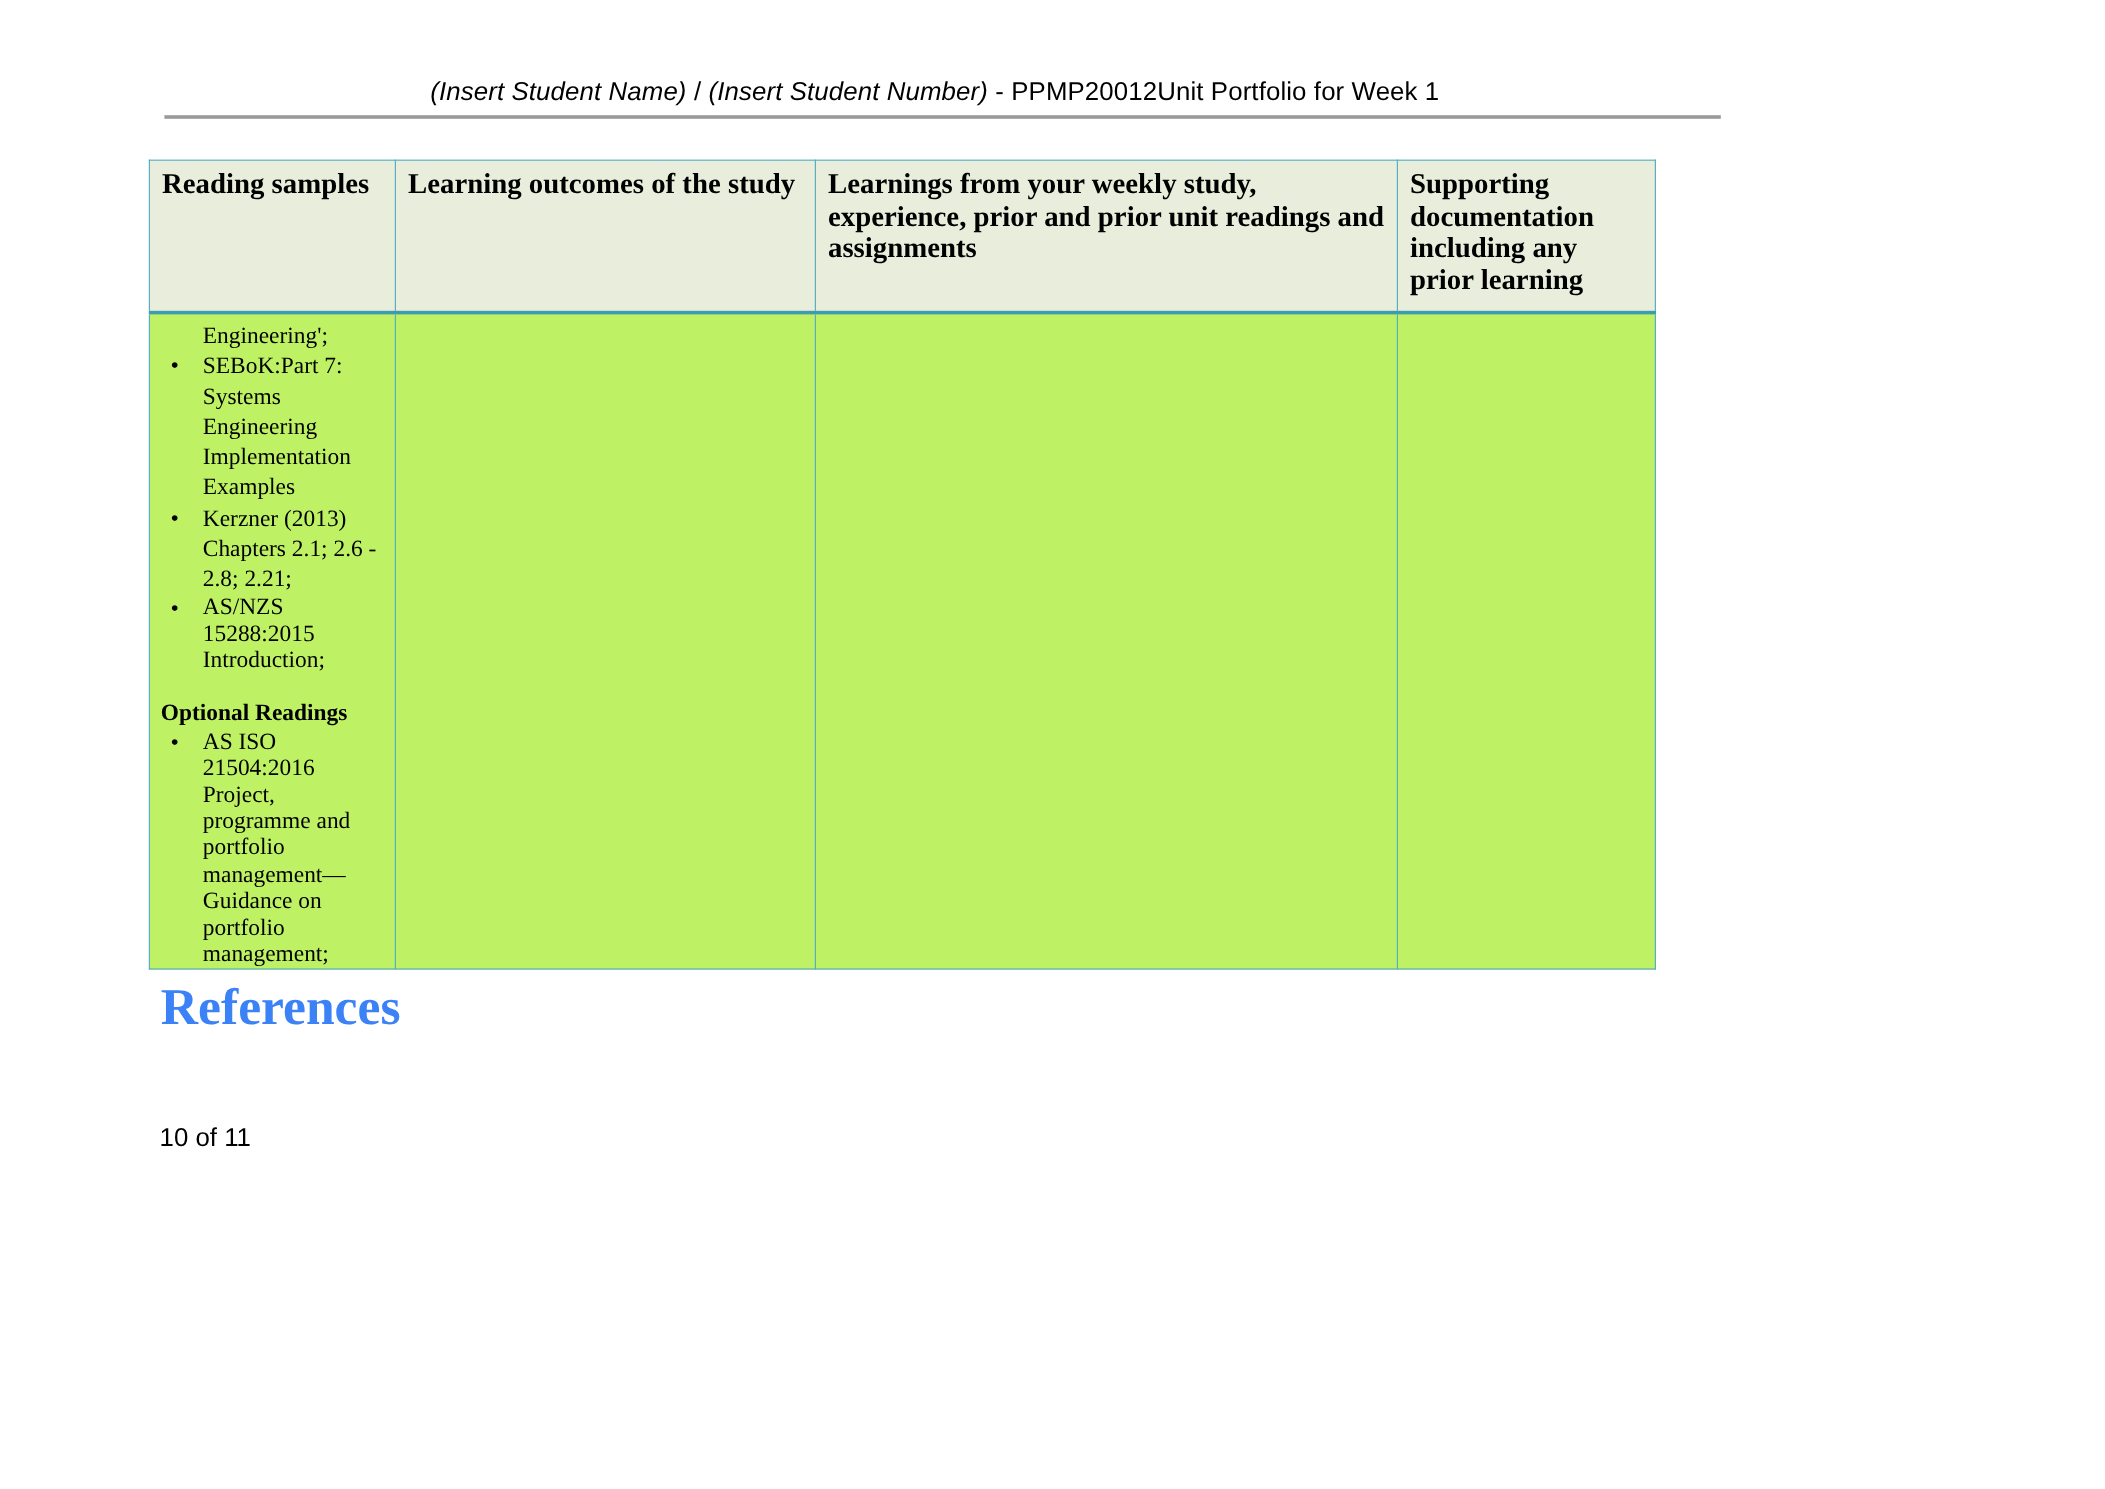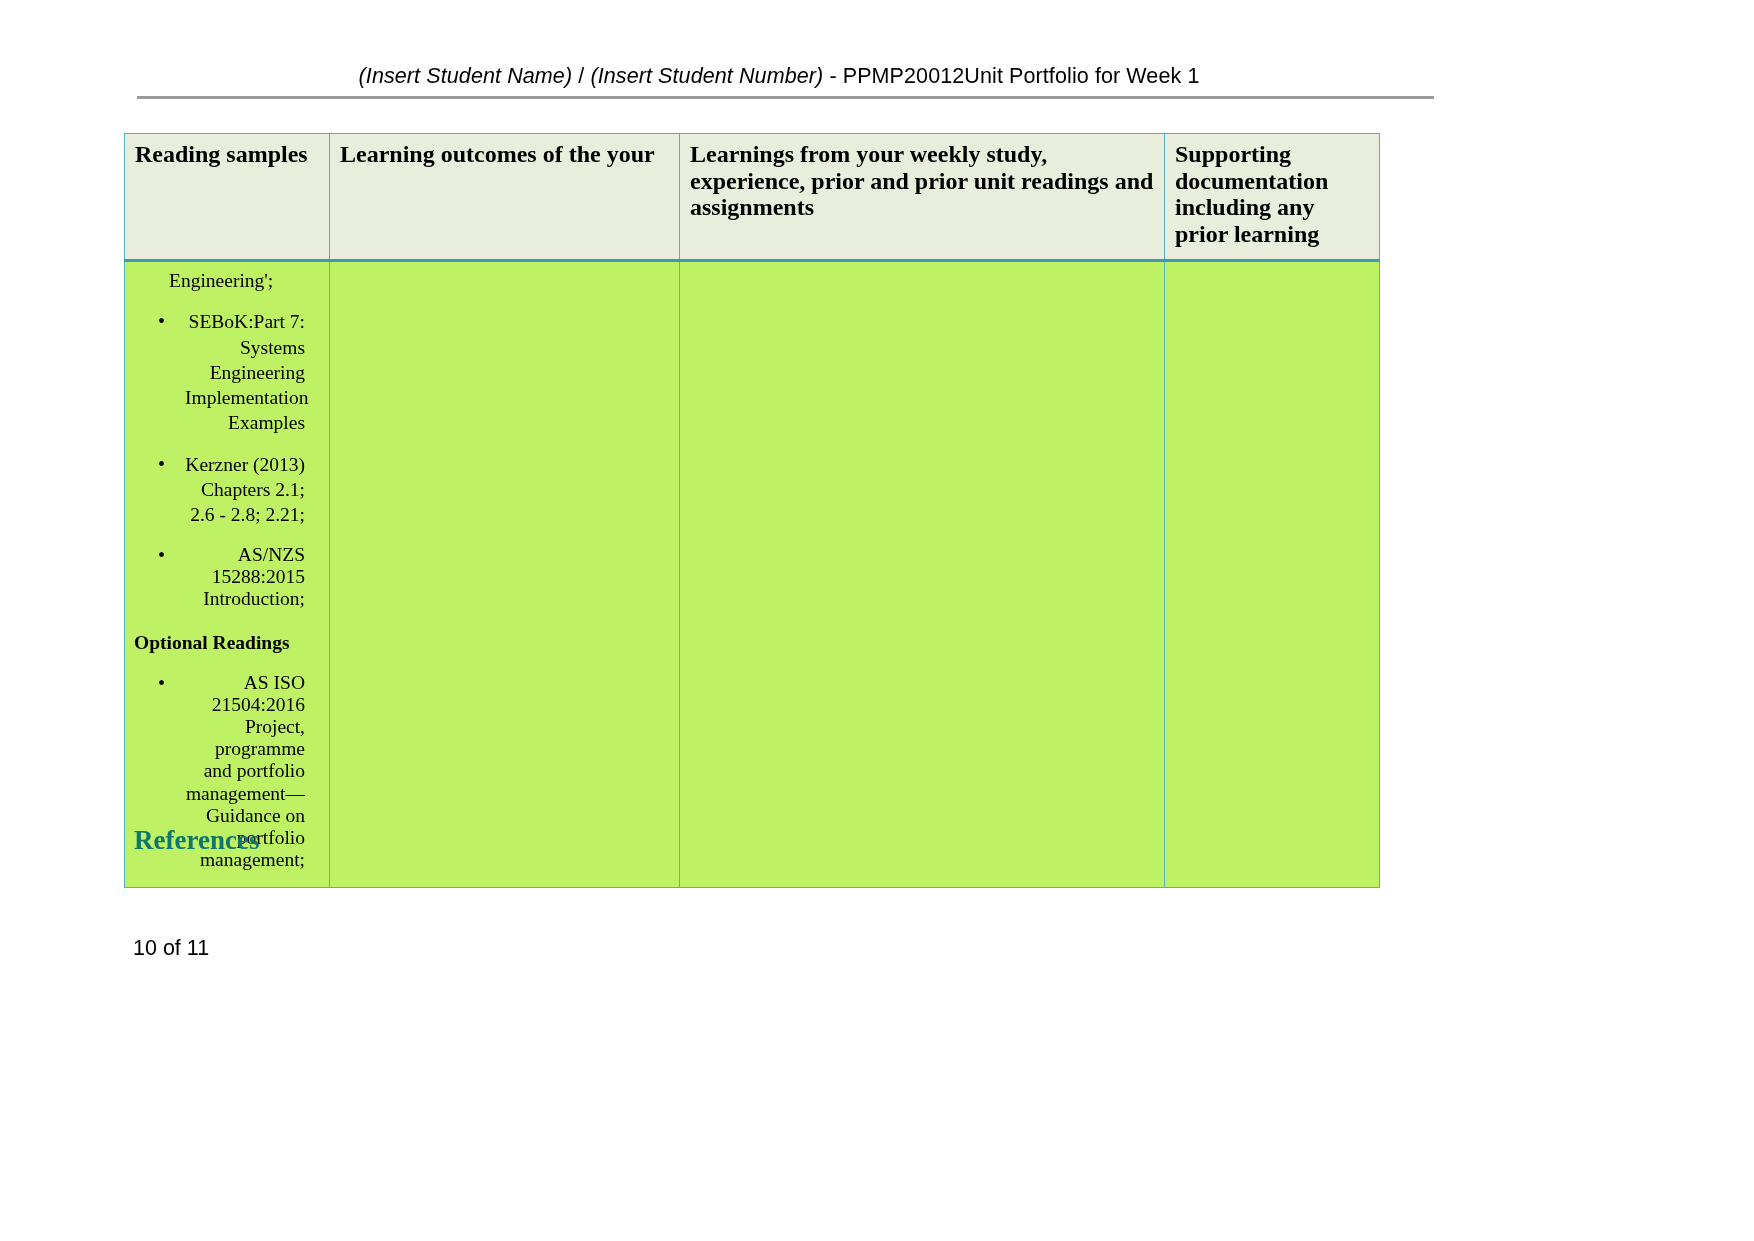--- a/index.html
+++ b/index.html
@@ -91,22 +91,21 @@
 
   
   ul.readings {
     list-style: none;
     margin: 0;
     padding: 0;
   }
   ul.readings > li {
     position: relative;
     padding-left: 36px;
-    margin: 16px;
-    text-align: right;
+    margin: 0;
   }
   ul.readings > li::before {
     content: "\2022";
     position: absolute;
     left: 9px;
     top: 0;
     font-size: 20px;
     line-height: inherit;
   }
   .ln-loose { line-height: 25.3px; }
@@ -123,23 +122,23 @@
     padding-left: 1px;
   }
 
   
   .refs-heading {
     position: absolute;
     left: 134px;
     top: 820px;
     font-family: "Liberation Serif", serif;
     font-weight: bold;
-    font-size: 27px;
+    font-size: 43px;
     line-height: 40px;
-    color: #0f766e;
+    color: #3b82f6;
   }
   .refs-entry {
     position: absolute;
     left: 133px;
     top: 903px;
     width: 1300px;
     font-size: 21.5px;
     line-height: 30px;
     white-space: nowrap;
   }
@@ -167,21 +166,21 @@
   <table class="tbl">
     <colgroup>
       <col class="c1">
         <col class="c2">
         <col class="c3">
         <col class="c4">
     </colgroup>
     <thead>
       <tr>
         <th>Reading samples</th>
-        <th>Learning outcomes of the your</th>
+        <th>Learning outcomes of the study</th>
         <th>Learnings from your weekly study, experience, prior and prior unit readings and assignments</th>
         <th>Supporting documentation including any prior learning</th>
       </tr>
     </thead>
     <tbody>
       <tr>
         <td>
           <div class="cell-body">
             <div class="orphan-line">Engineering';</div>
             <ul class="readings">

